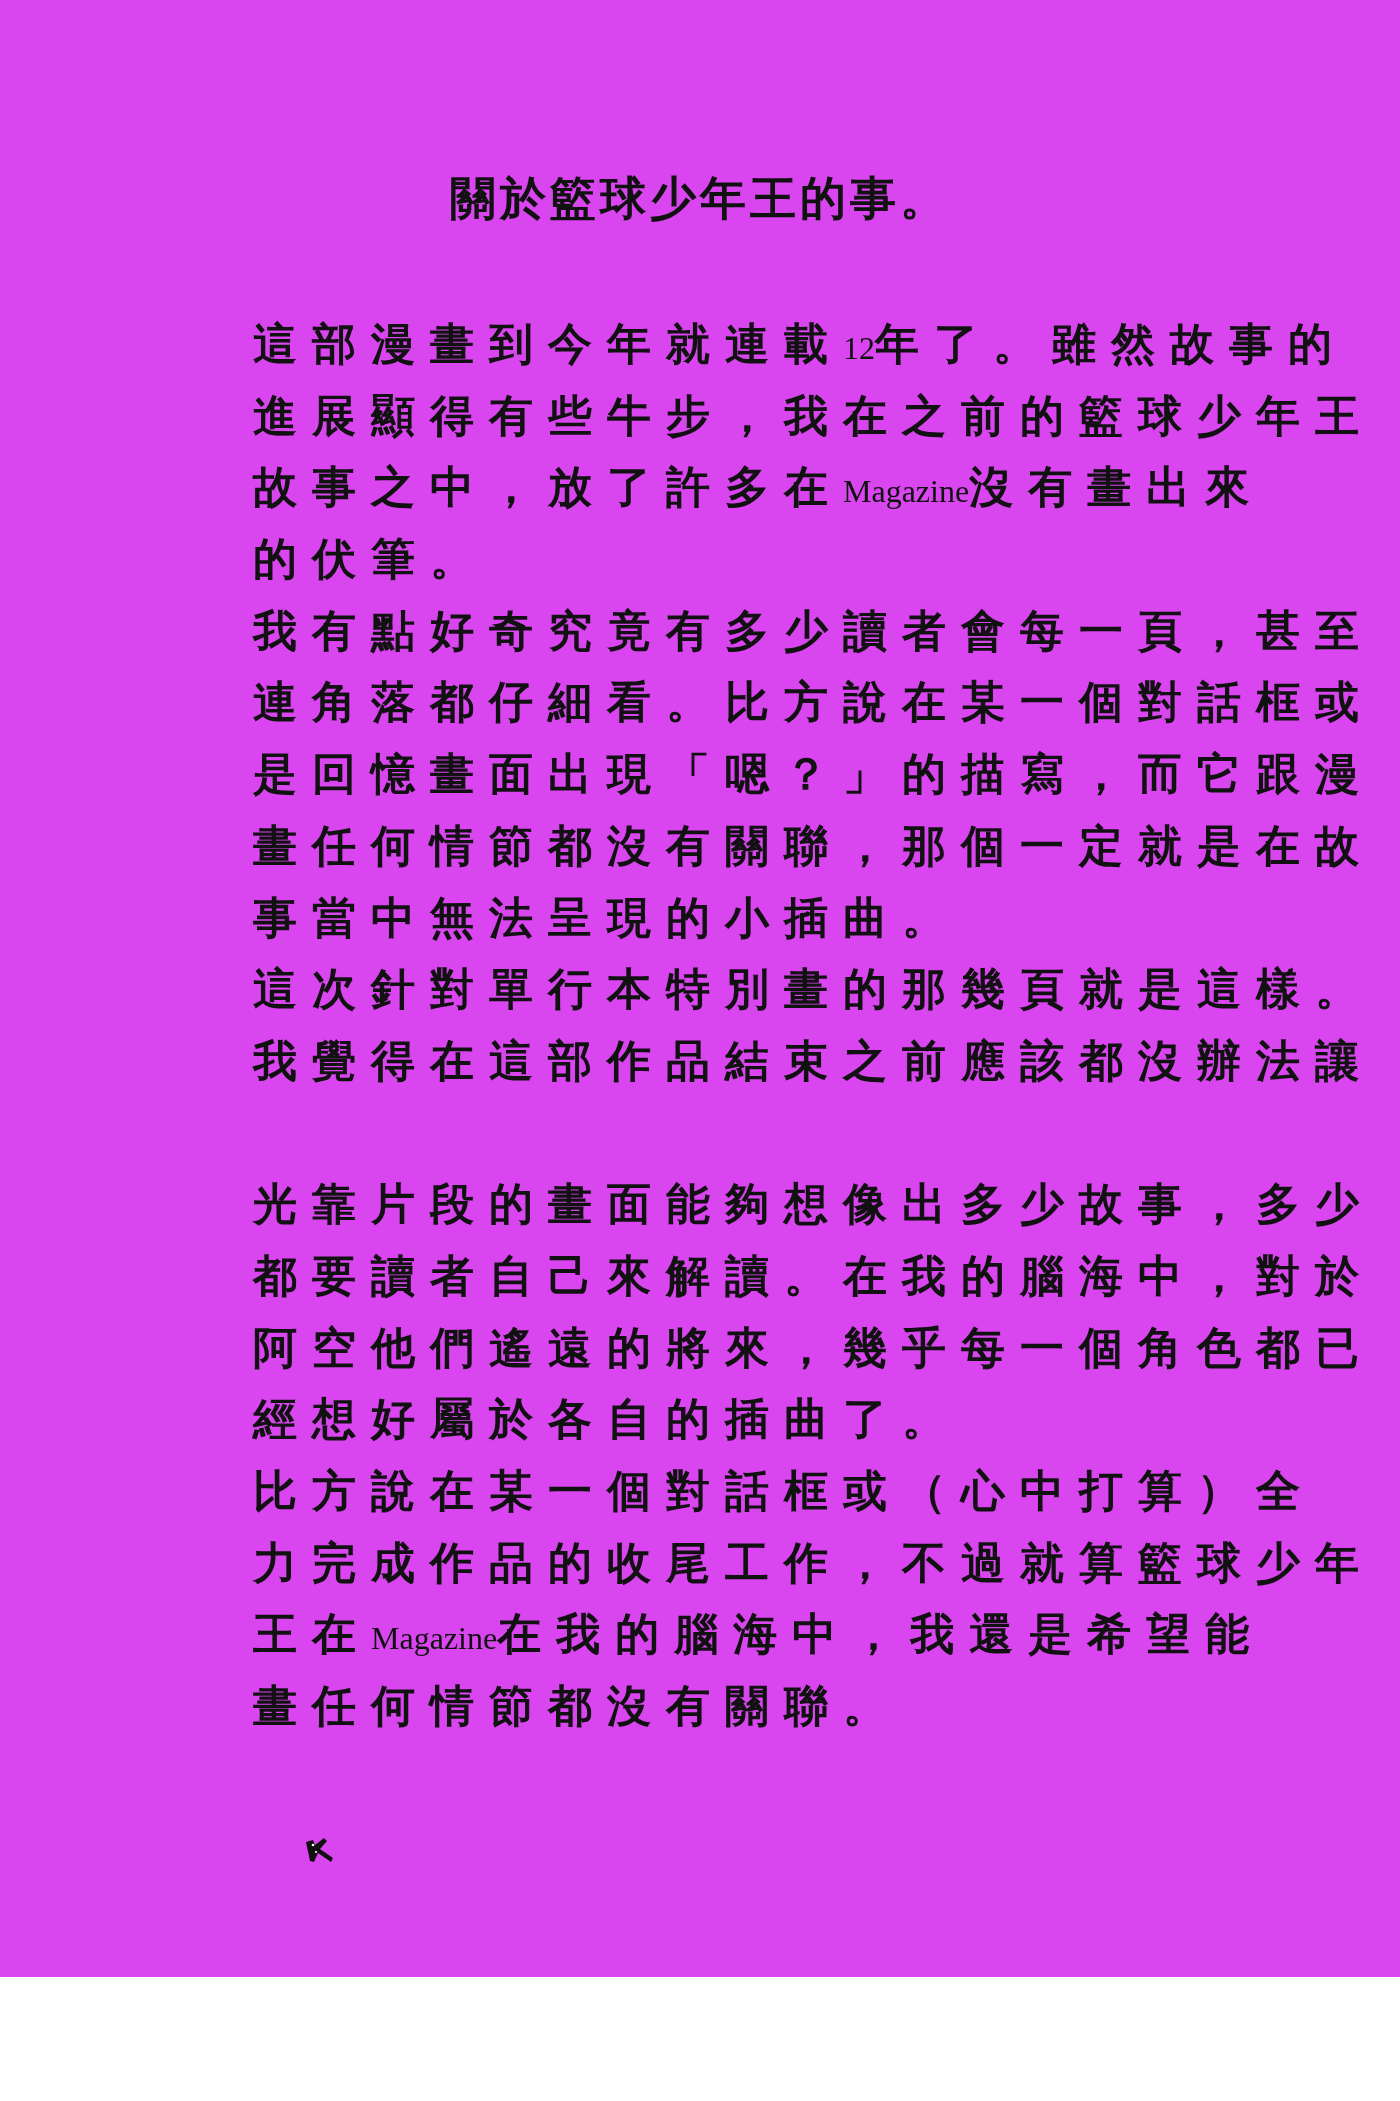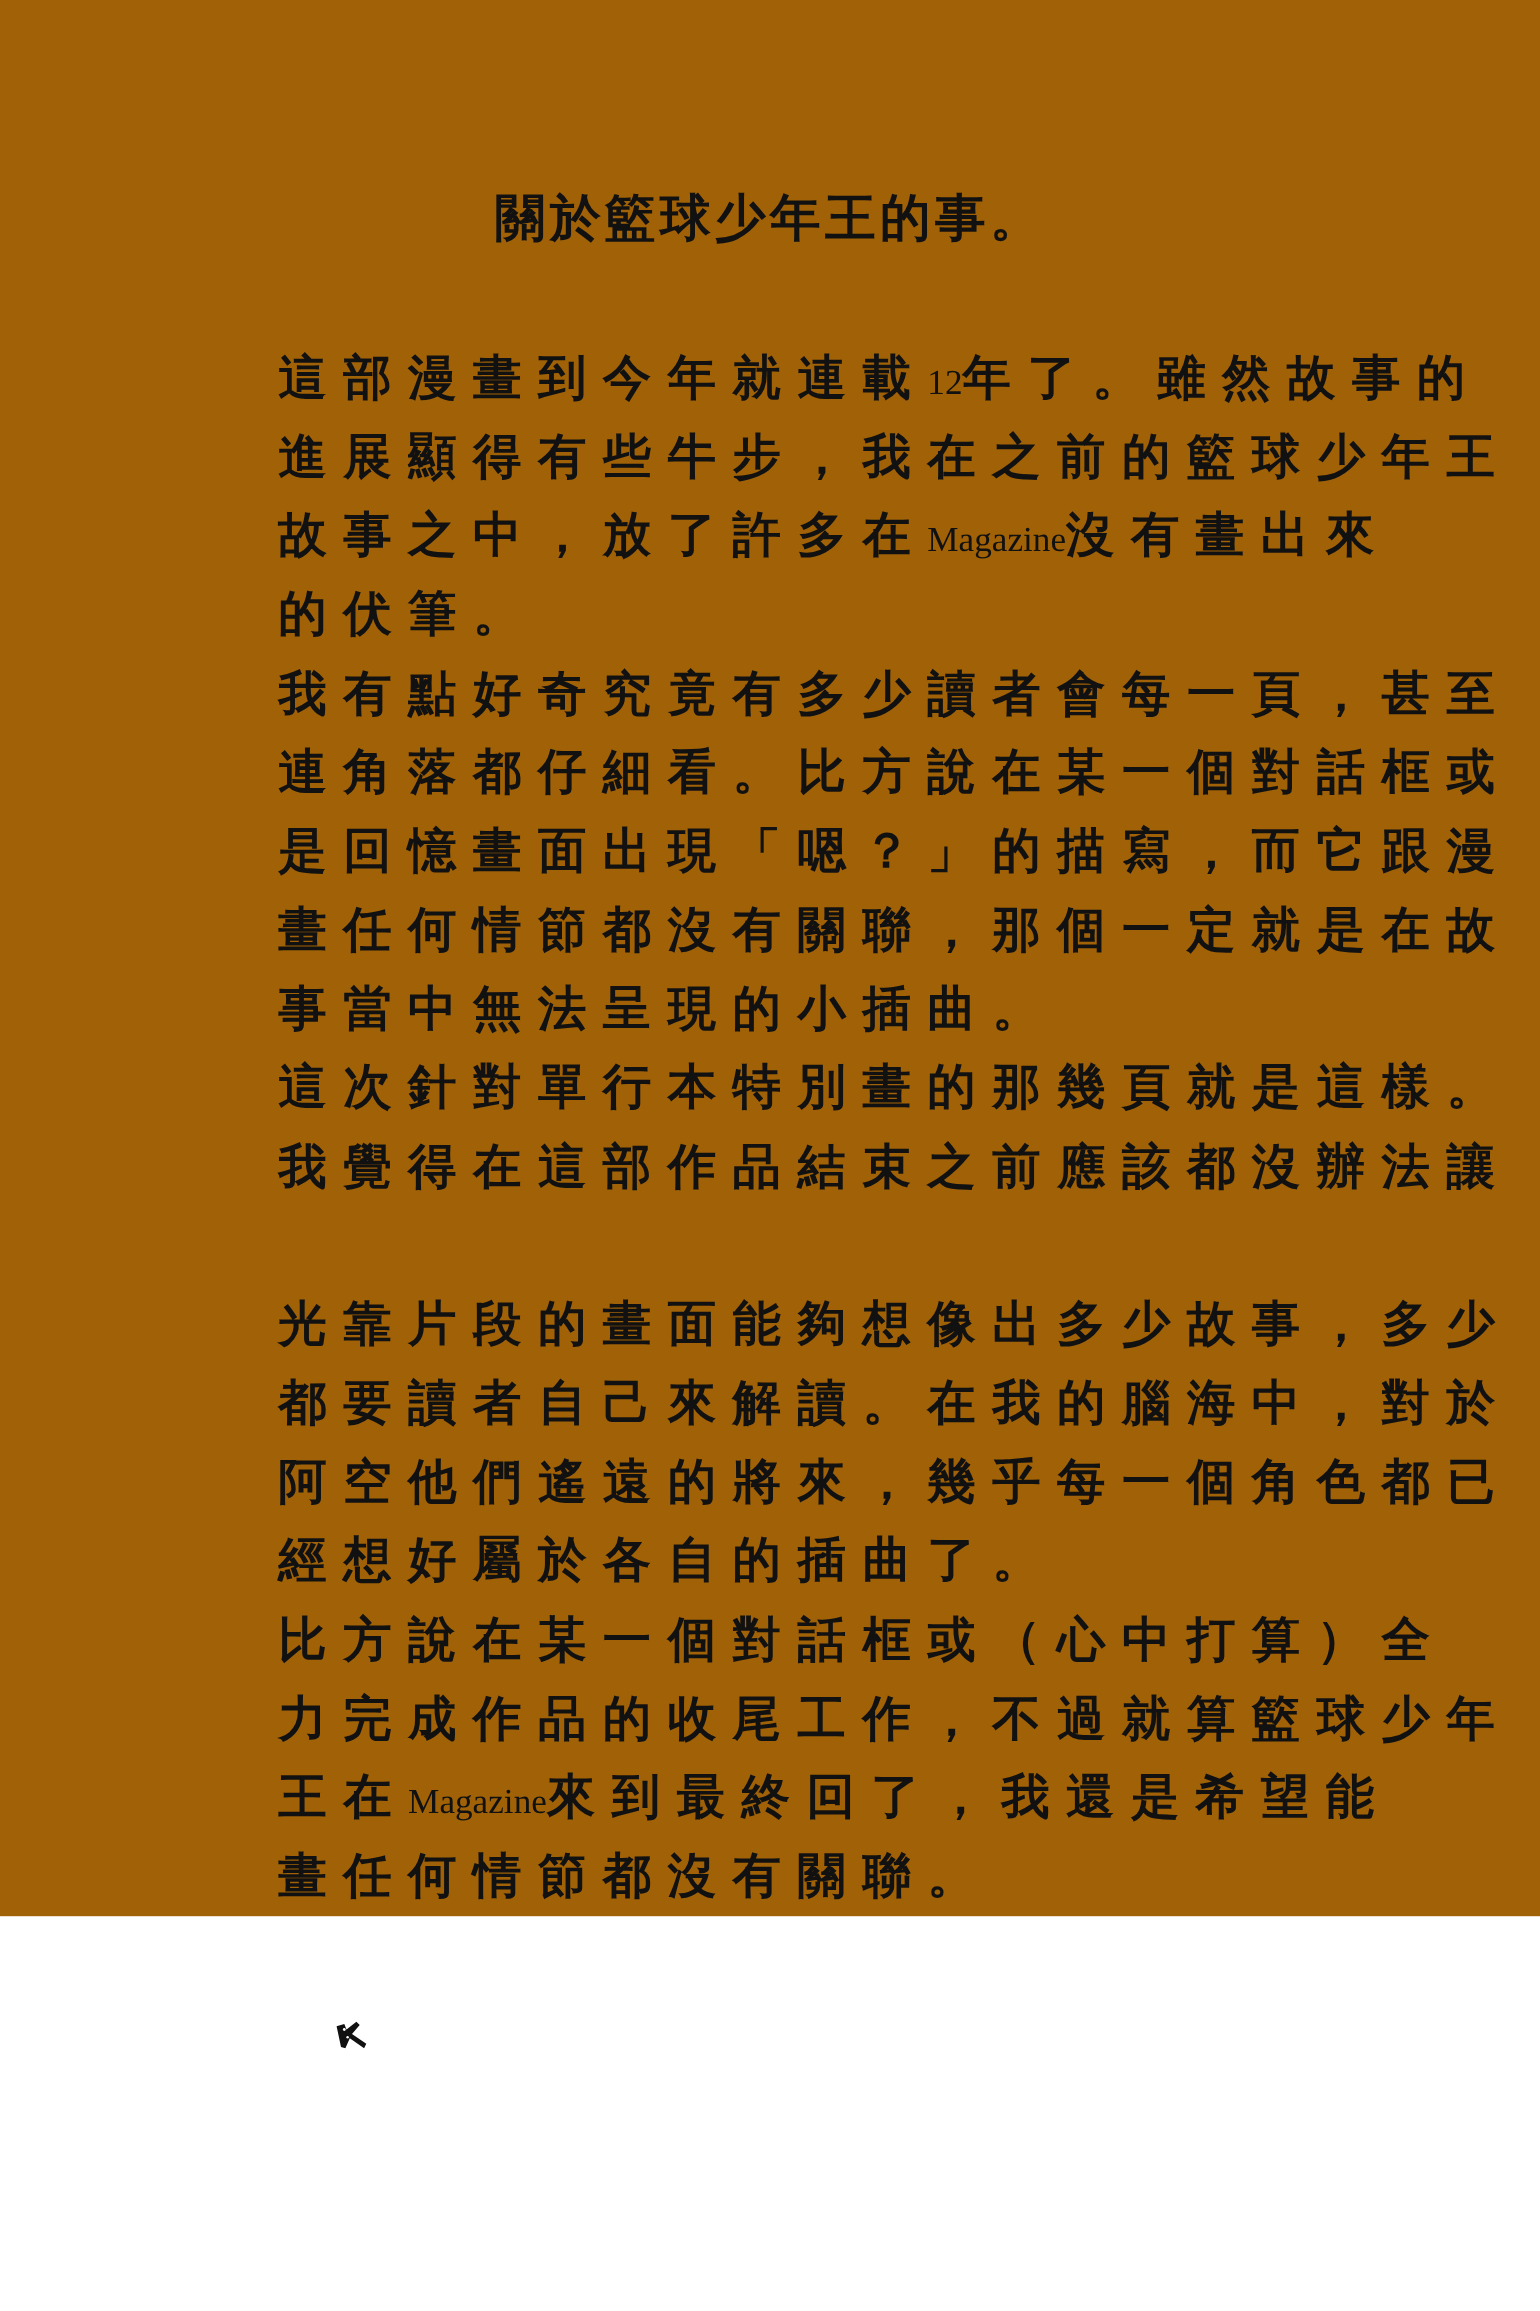--- a/index.html
+++ b/index.html
@@ -1,17 +1,17 @@
 <!DOCTYPE html>
 <html><head>
 <meta charset="utf-8">
 <style>
   html, body { margin: 0; padding: 0; background: #ffffff; }
   body { width: 1400px; height: 2101px; position: relative; overflow: hidden; }
-  .page { position: absolute; left: 0; top: 0; width: 1400px; height: 1742px; background: #a16207; color: #111111; font-family: "DejaVu Serif", "Liberation Serif", serif; }
+  .page { position: absolute; left: 0; top: 0; width: 1400px; height: 1977px; background: #d946ef; color: #111111; font-family: "DejaVu Serif", "Liberation Serif", serif; }
   .title { position: absolute; left: 0; width: 1400px; top: 170px; height: 56px; line-height: 56px; text-align: center; font-size: 46px; letter-spacing: 4px; font-weight: bold; white-space: nowrap; }
   .body { position: absolute; left: 253px; top: 308px; width: 920px; }
   .line { height: 71.7px; line-height: 71.7px; font-size: 44px; letter-spacing: 15px; white-space: nowrap; font-weight: bold; }
   .line .latin { letter-spacing: 0; font-weight: normal; font-family: "Liberation Serif", serif; font-size: 32px; }
   .gap { height: 71.7px; }
   .mark { position: absolute; left: 304px; top: 1836px; width: 32px; height: 28px; }
 </style>
 </head>
 <body>
 
@@ -45,21 +45,21 @@
     <div>
       <div class="line">光靠片段的畫面能夠想像出多少故事，多少</div>
       <div class="line">都要讀者自己來解讀。在我的腦海中，對於</div>
       <div class="line">阿空他們遙遠的將來，幾乎每一個角色都已</div>
       <div class="line">經想好屬於各自的插曲了。</div>
     </div>
 
     <div>
       <div class="line">比方說在某一個對話框或（心中打算）全</div>
       <div class="line">力完成作品的收尾工作，不過就算籃球少年</div>
-      <div class="line"><span>王在</span><span class="latin">Magazine</span><span>來到最終回了，我還是希望能</span></div>
+      <div class="line"><span>王在</span><span class="latin">Magazine</span><span>在我的腦海中，我還是希望能</span></div>
       <div class="line">畫任何情節都沒有關聯。</div>
     </div>
   </div>
 
   <div class="mark">
     <svg width="32" height="28" viewBox="0 0 32 28">
       <path d="M2 6 L9 4 L11 9 L20 2 L23 5 L16 13 L29 22 L27 26 L14 17 L10 26 L6 25 Z" fill="#111"></path>
       <circle cx="9" cy="9" r="1.3" fill="#fff"></circle>
       <circle cx="12" cy="16" r="1.1" fill="#fff"></circle>
     </svg>

